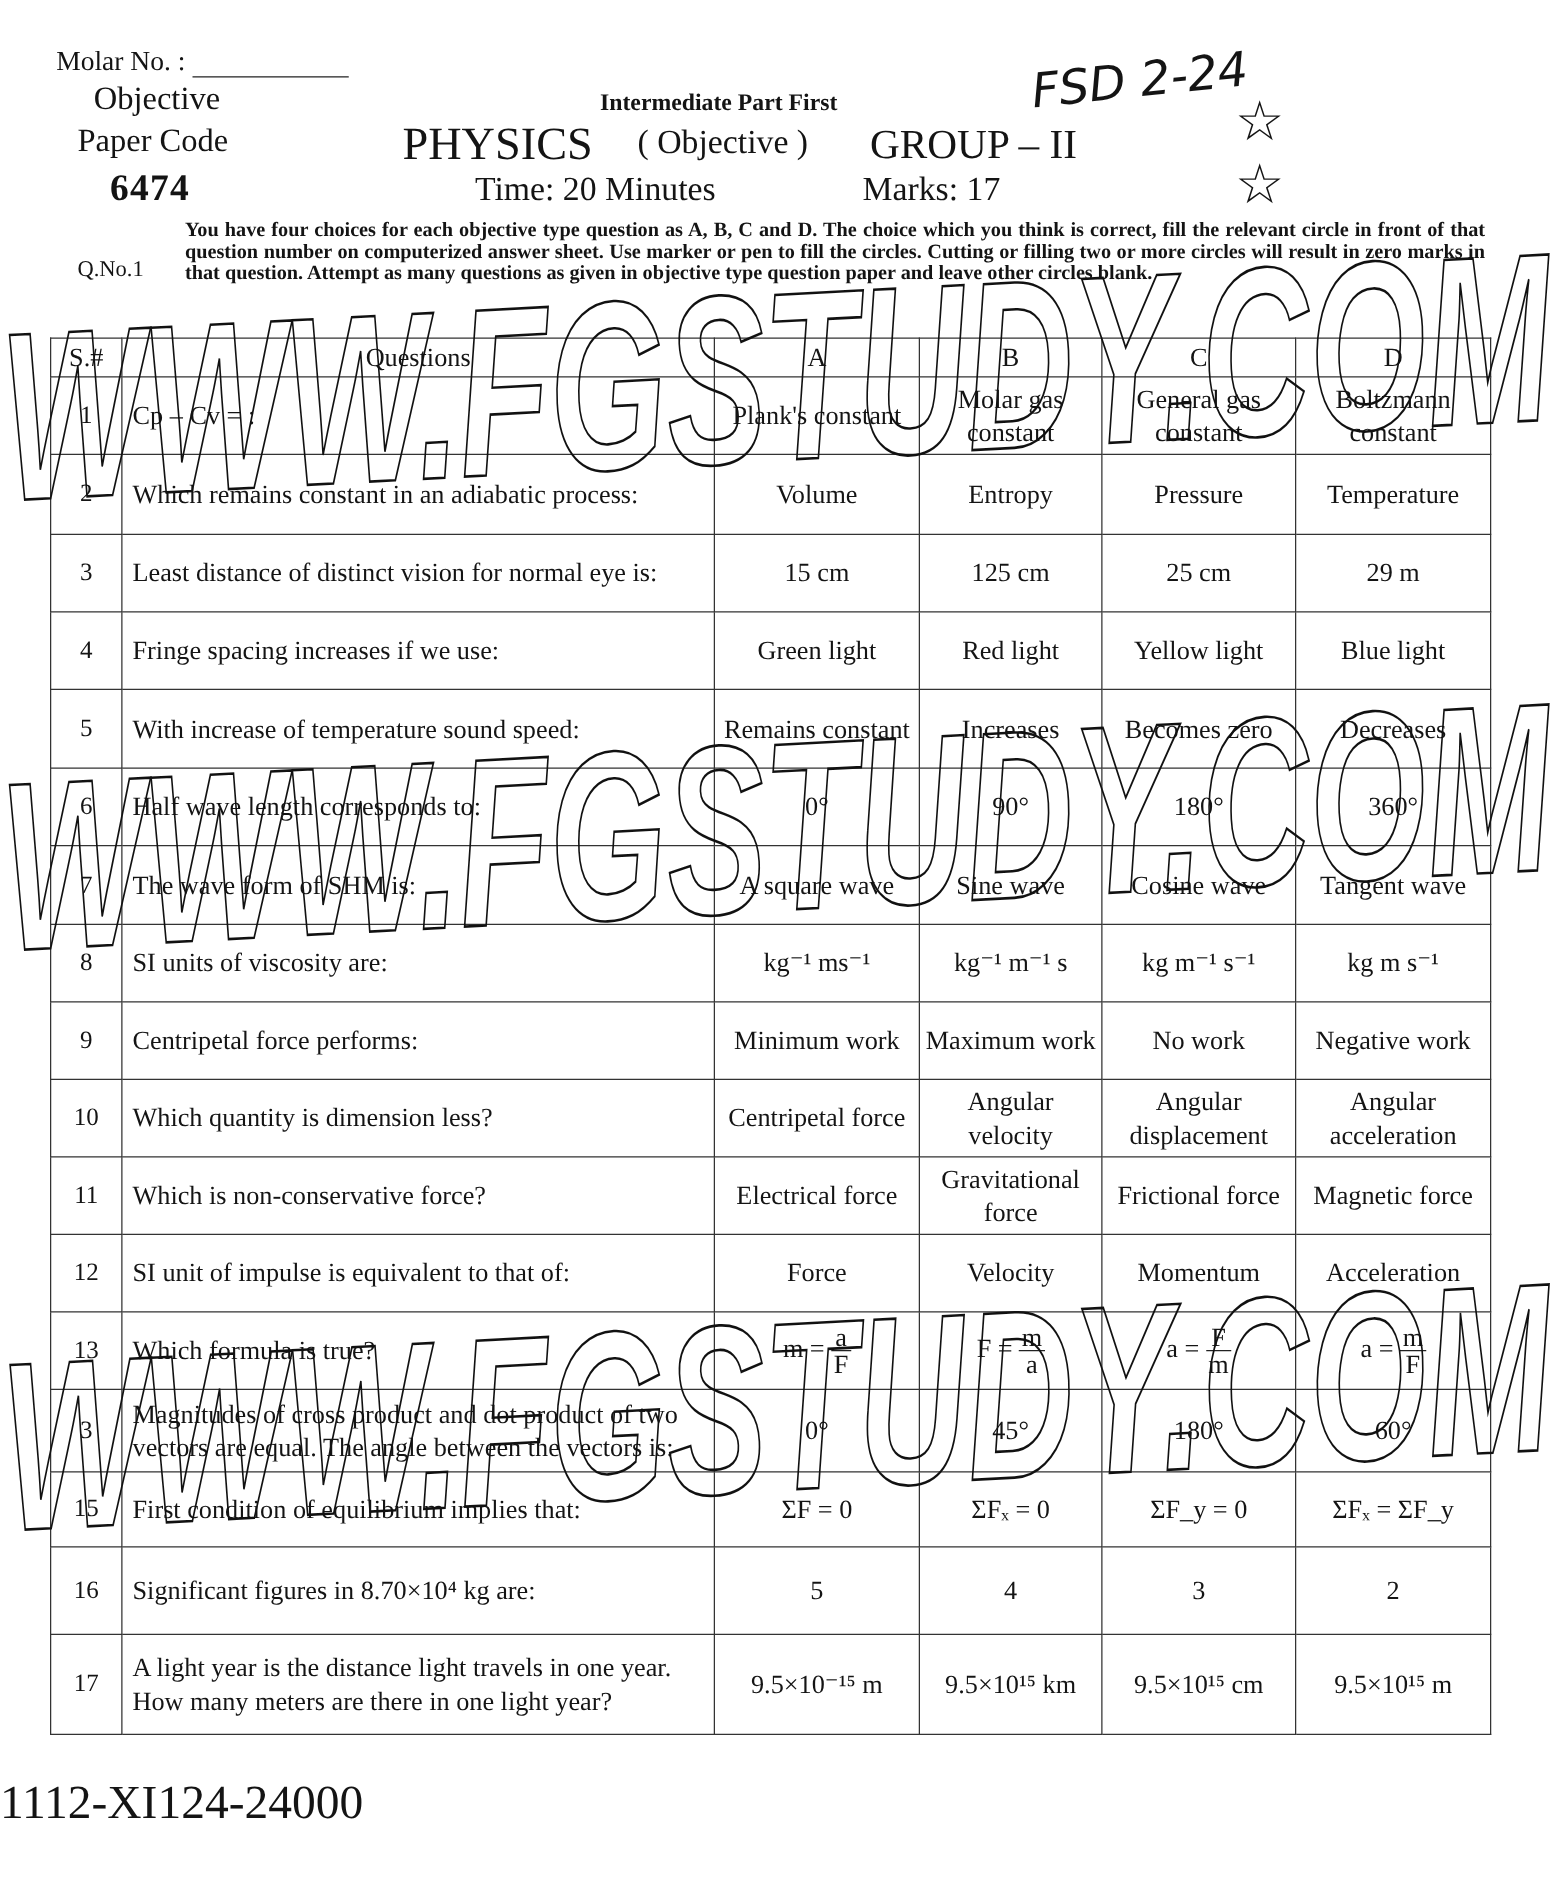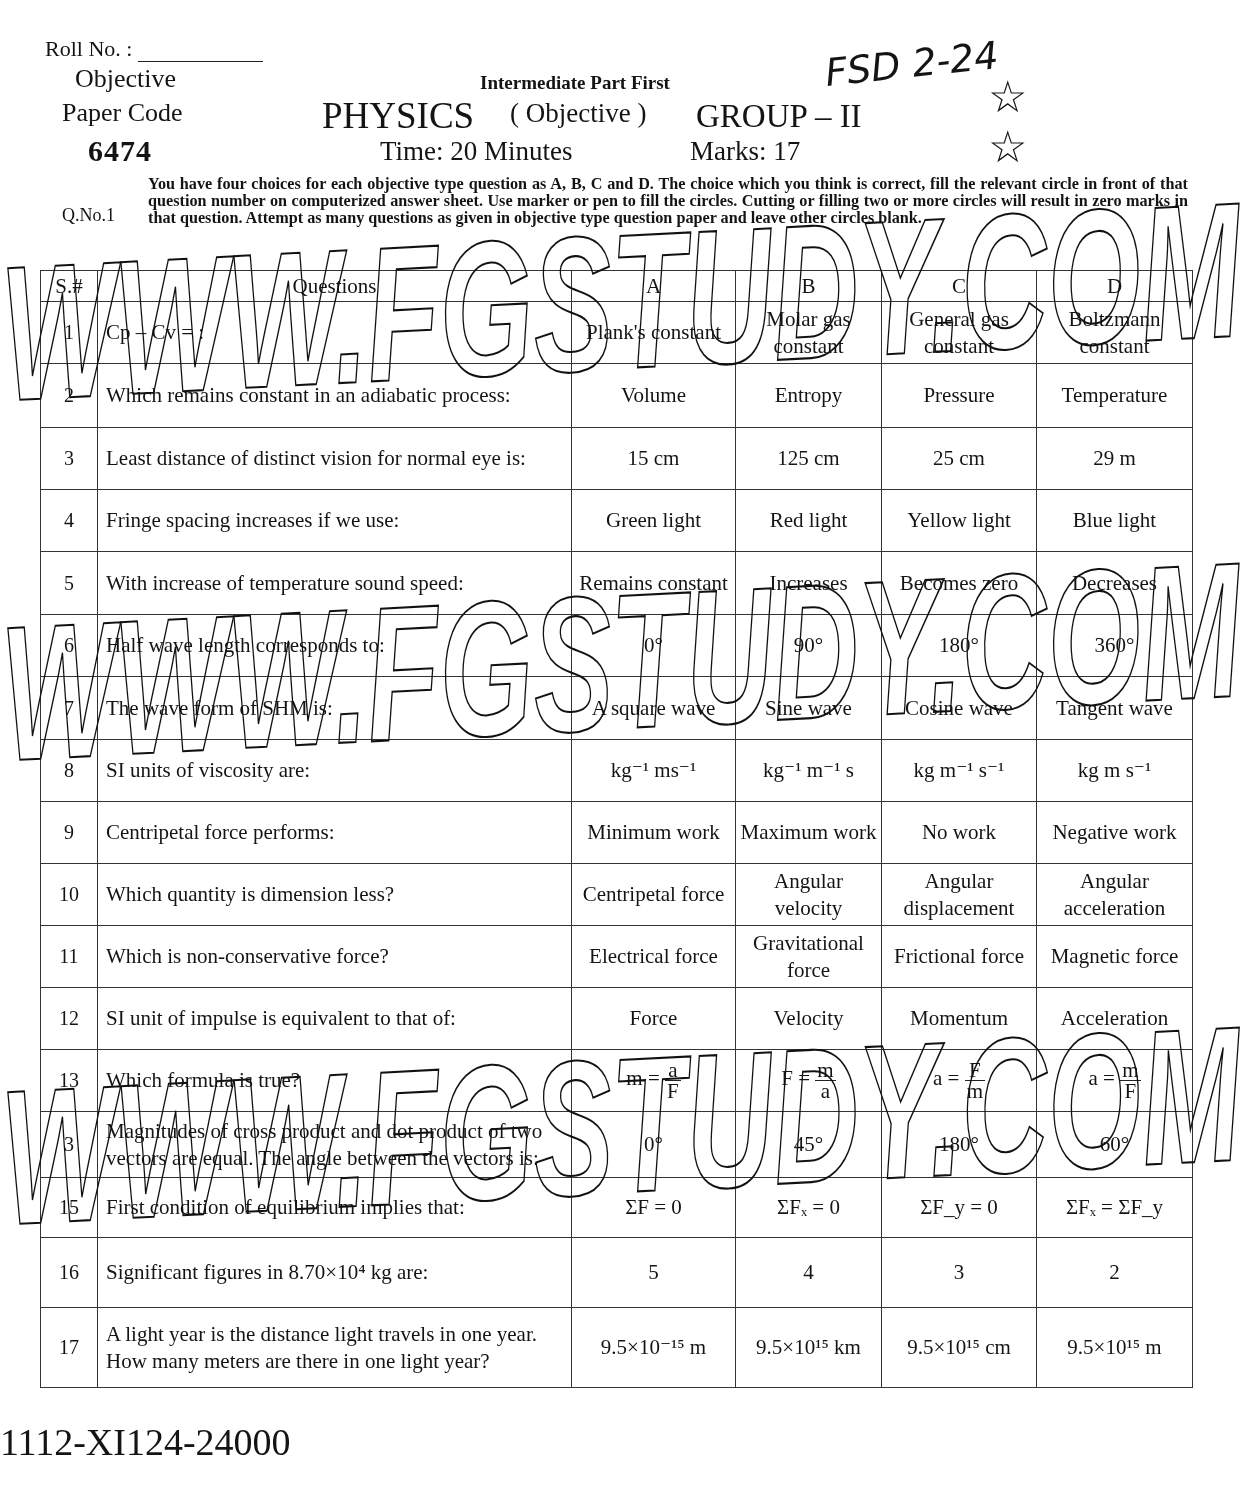--- a/index.html
+++ b/index.html
@@ -31,21 +31,21 @@
   #qtable td.sn { font-size: 20px; }
   .frac { display: inline-block; vertical-align: middle; text-align: center; line-height: 20px; }
   .frac .num { display: block; border-bottom: 1.5px solid #222; padding: 0 2px; }
   .frac .den { display: block; padding: 0 2px; }
   #footer { left: 0; width: 1099px; top: 1420px; text-align: left; font-size: 38px; }
   #watermark { position: absolute; left: 0; top: 0; pointer-events: none; }
 </style>
 </head>
 <body>
 
-<div class="abs" id="roll"><span>Roll No. :</span><span class="line"></span></div>
+<div class="abs" id="roll"><span>Molar No. :</span><span class="line"></span></div>
 <div class="abs" id="objective">Objective</div>
 <div class="abs" id="papercode-label">Paper Code</div>
 <div class="abs" id="papercode">6474</div>
 <div class="abs" id="inter">Intermediate Part First</div>
 <div class="abs" id="physics">PHYSICS</div>
 <div class="abs" id="objparen">( Objective )</div>
 <div class="abs" id="group">GROUP – II</div>
 <div class="abs" id="time">Time: 20 Minutes</div>
 <div class="abs" id="marks">Marks: 17</div>
 <div class="abs" id="handwrite">FSD 2-24</div>

